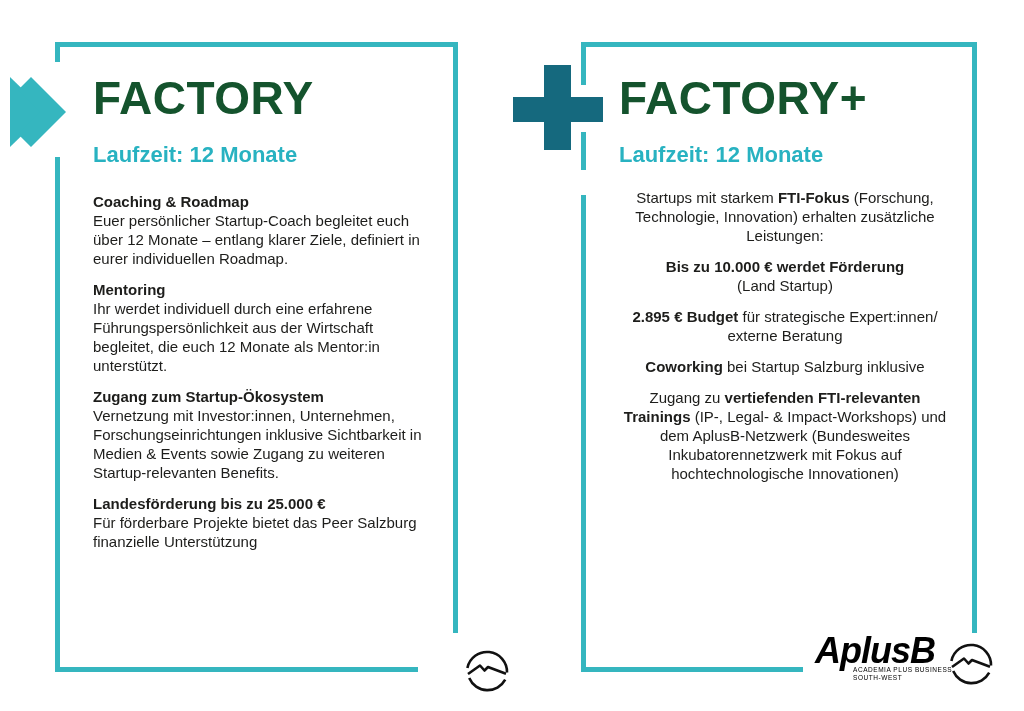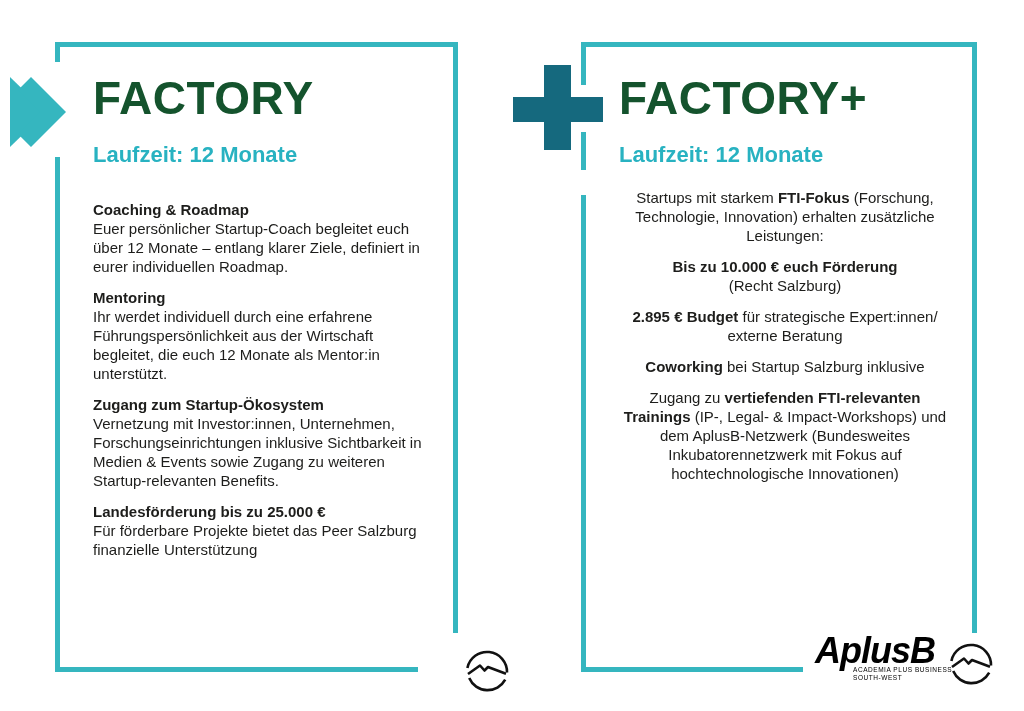--- a/index.html
+++ b/index.html
@@ -17,21 +17,21 @@
   .seg-left{left:0;width:5px;}
   .badge{position:absolute;}
   #chevron-badge{left:-45px;top:35px;width:56px;height:70px;}
   #plus-badge{left:-68px;top:23px;width:90px;height:85px;}
   .card-title{position:absolute;left:38px;top:30px;margin:0;
       font-size:46px;line-height:52px;font-weight:bold;color:#14532d;letter-spacing:.5px;}
   .card-sub{position:absolute;left:38px;top:100px;margin:0;
       font-size:22px;line-height:26px;font-weight:bold;color:#28b2c1;}
   .content{position:absolute;left:38px;top:146px;width:332px;
       font-size:15px;line-height:19px;}
-  .sec{margin:12px 0 12px 0;}
+  .sec{margin:4px 0 12px 0;}
   .sec-h{font-weight:bold;}
   .para{margin:0 0 12px 0;}
   .para b,.sec-h{color:#1d1d1b;}
   
   #aplusb{position:absolute;left:815px;top:637px;width:140px;}
   #aplusb .word{font-size:36px;line-height:28px;font-weight:bold;font-style:italic;
       letter-spacing:-1px;color:#000;}
   #aplusb .subs{margin-left:38px;margin-top:1px;}
   #aplusb .subs div{font-size:6.5px;line-height:8px;letter-spacing:.55px;color:#000;}
   .s-mark{position:absolute;width:46px;height:46px;}
@@ -93,22 +93,22 @@
     </svg>
   </div>
 
   <h1 class="card-title">FACTORY+</h1>
   <h2 class="card-sub">Laufzeit: 12 Monate</h2>
 
   <div class="content">
     <p class="para"><span>Startups mit starkem </span><b>FTI-Fokus</b><span> (Forschung, Technologie, Innovation) erhalten zusätzliche Leistungen:</span></p>
 
     <div class="sec">
-      <div class="sec-h">Bis zu 10.000 € euch Förderung</div>
-      <div class="sec-b">(Recht Salzburg)</div>
+      <div class="sec-h">Bis zu 10.000 € werdet Förderung</div>
+      <div class="sec-b">(Land Startup)</div>
     </div>
 
     <p class="para"><b>2.895 € Budget</b><span> für strategische Expert:innen/ externe Beratung</span></p>
 
     <p class="para"><b>Coworking</b><span> bei Startup Salzburg inklusive</span></p>
 
     <p class="para"><span>Zugang zu </span><b>vertiefenden FTI-relevanten Trainings</b><span> (IP-, Legal- &amp; Impact-Workshops) und dem AplusB-Netzwerk (Bundesweites Inkubatorennetzwerk mit Fokus auf hochtechnologische Innovationen)</span></p>
   </div>
 </section>
 

